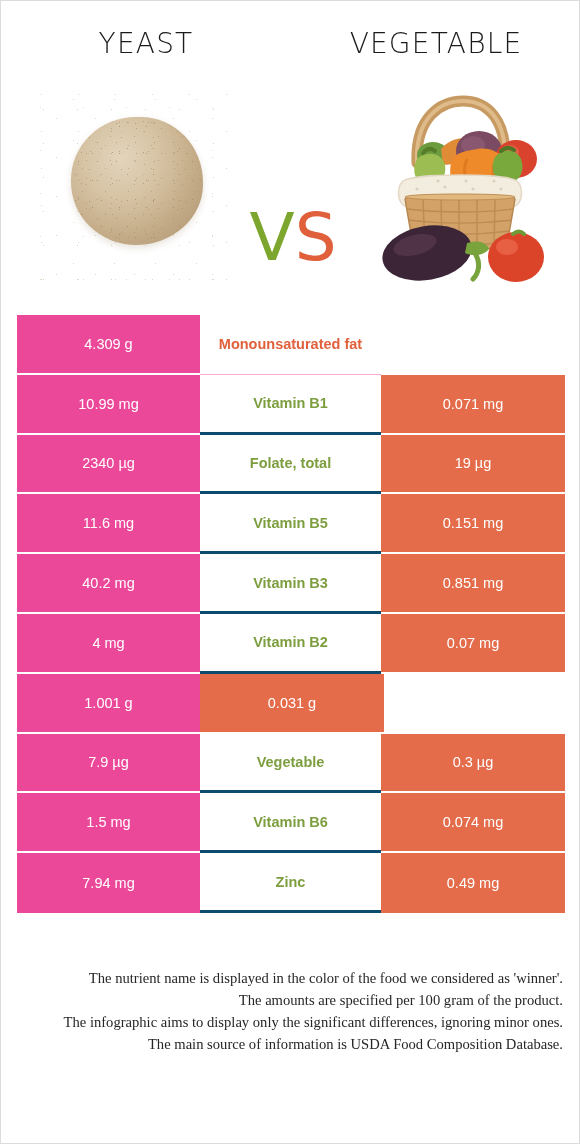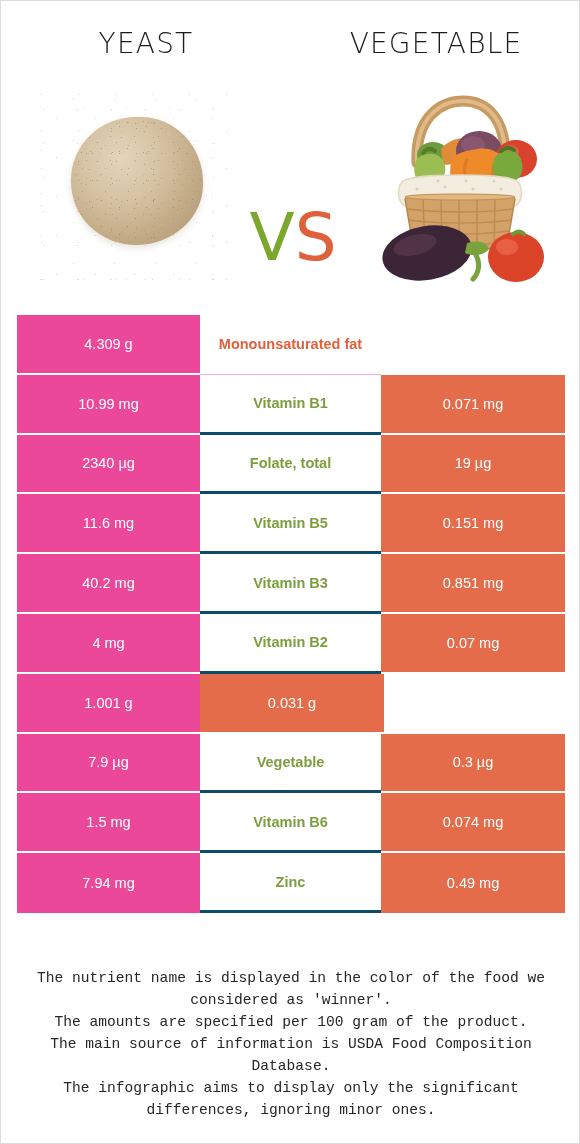--- a/index.html
+++ b/index.html
@@ -197,25 +197,25 @@
   }
   .row:last-child .cell-left,
   .row:last-child .cell-right { border-bottom: none; text-align: center; }
 
   
   .footer {
     position: absolute;
     left: 18px;
     top: 966px;
     width: 544px;
-    text-align: center;
+    text-align: right;
     color: #262626;
     font-size: 14.6px;
     line-height: 22px;
-    font-family: Liberation Mono, monospace;
+    font-family: Liberation Serif, serif;
   }
   .footer p { margin: 0; }
 </style>
 </head>
 <body>
 
 <div class="page">
 
   <div class="titles">
     <div class="title-cell">
@@ -367,17 +367,17 @@
       <div class="cell cell-left">7.94 mg</div>
       <div class="cell cell-mid win-green">Zinc</div>
       <div class="cell cell-right">0.49 mg</div>
     </div>
 
   </div>
 
   <div class="footer">
     <p>The nutrient name is displayed in the color of the food we considered as 'winner'.</p>
     <p>The amounts are specified per 100 gram of the product.</p>
+    <p>The infographic aims to display only the significant differences, ignoring minor ones.</p>
     <p>The main source of information is USDA Food Composition Database.</p>
-    <p>The infographic aims to display only the significant differences, ignoring minor ones.</p>
   </div>
 
 </div>
 
 </body></html>

